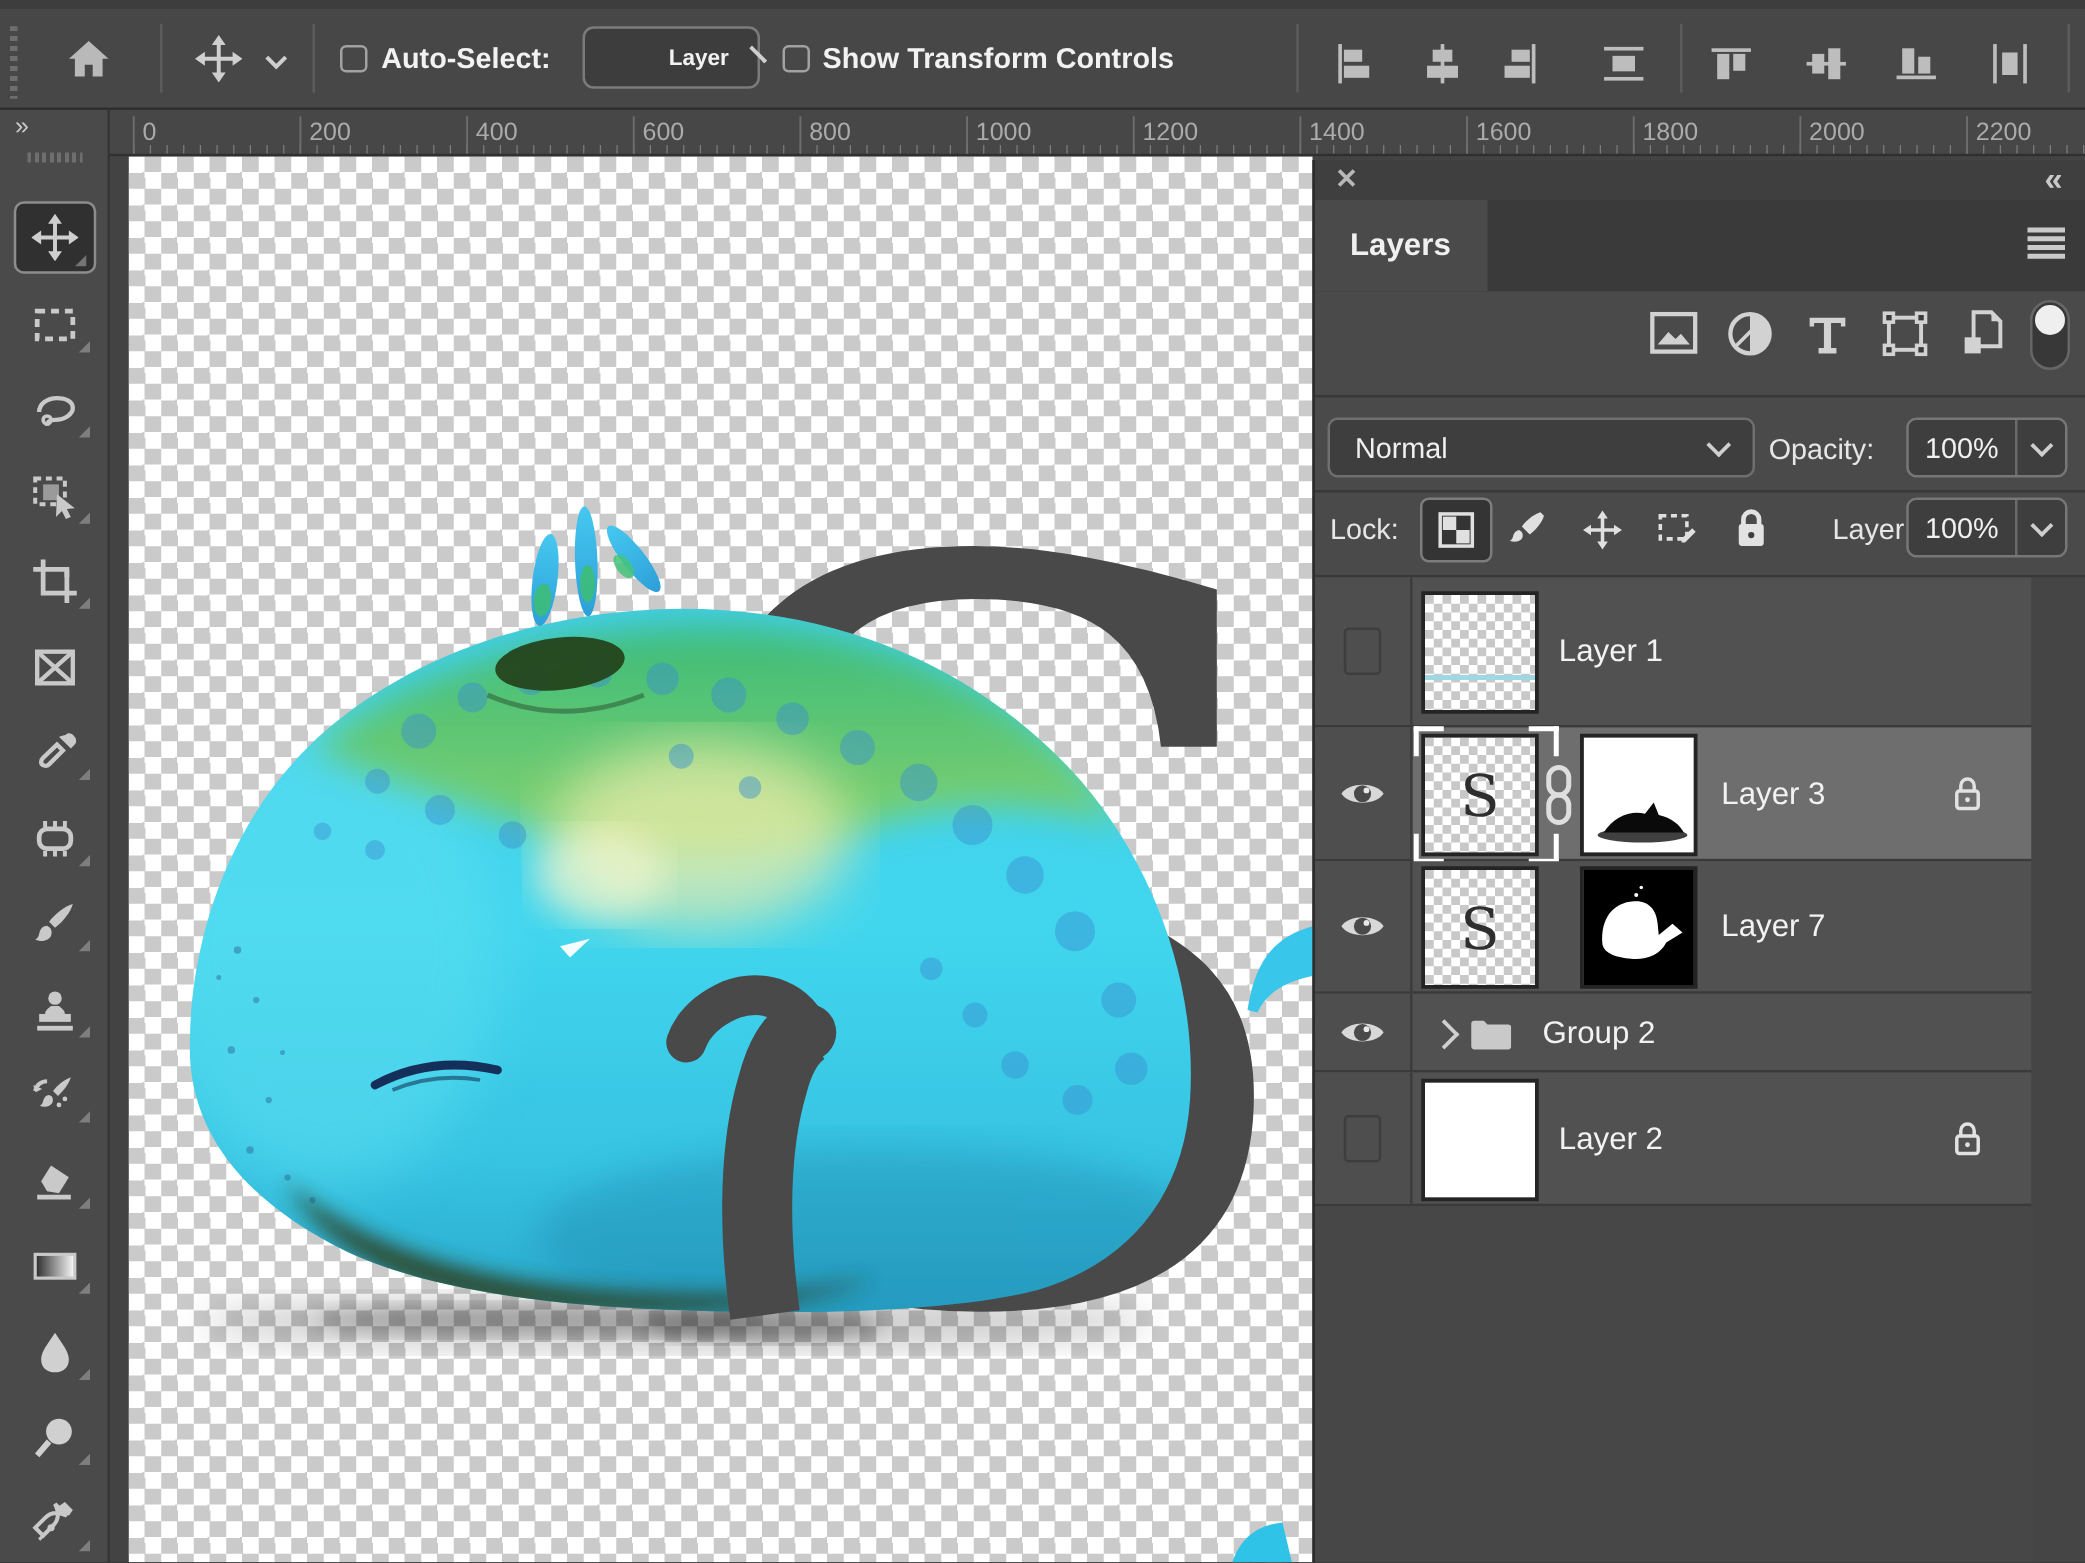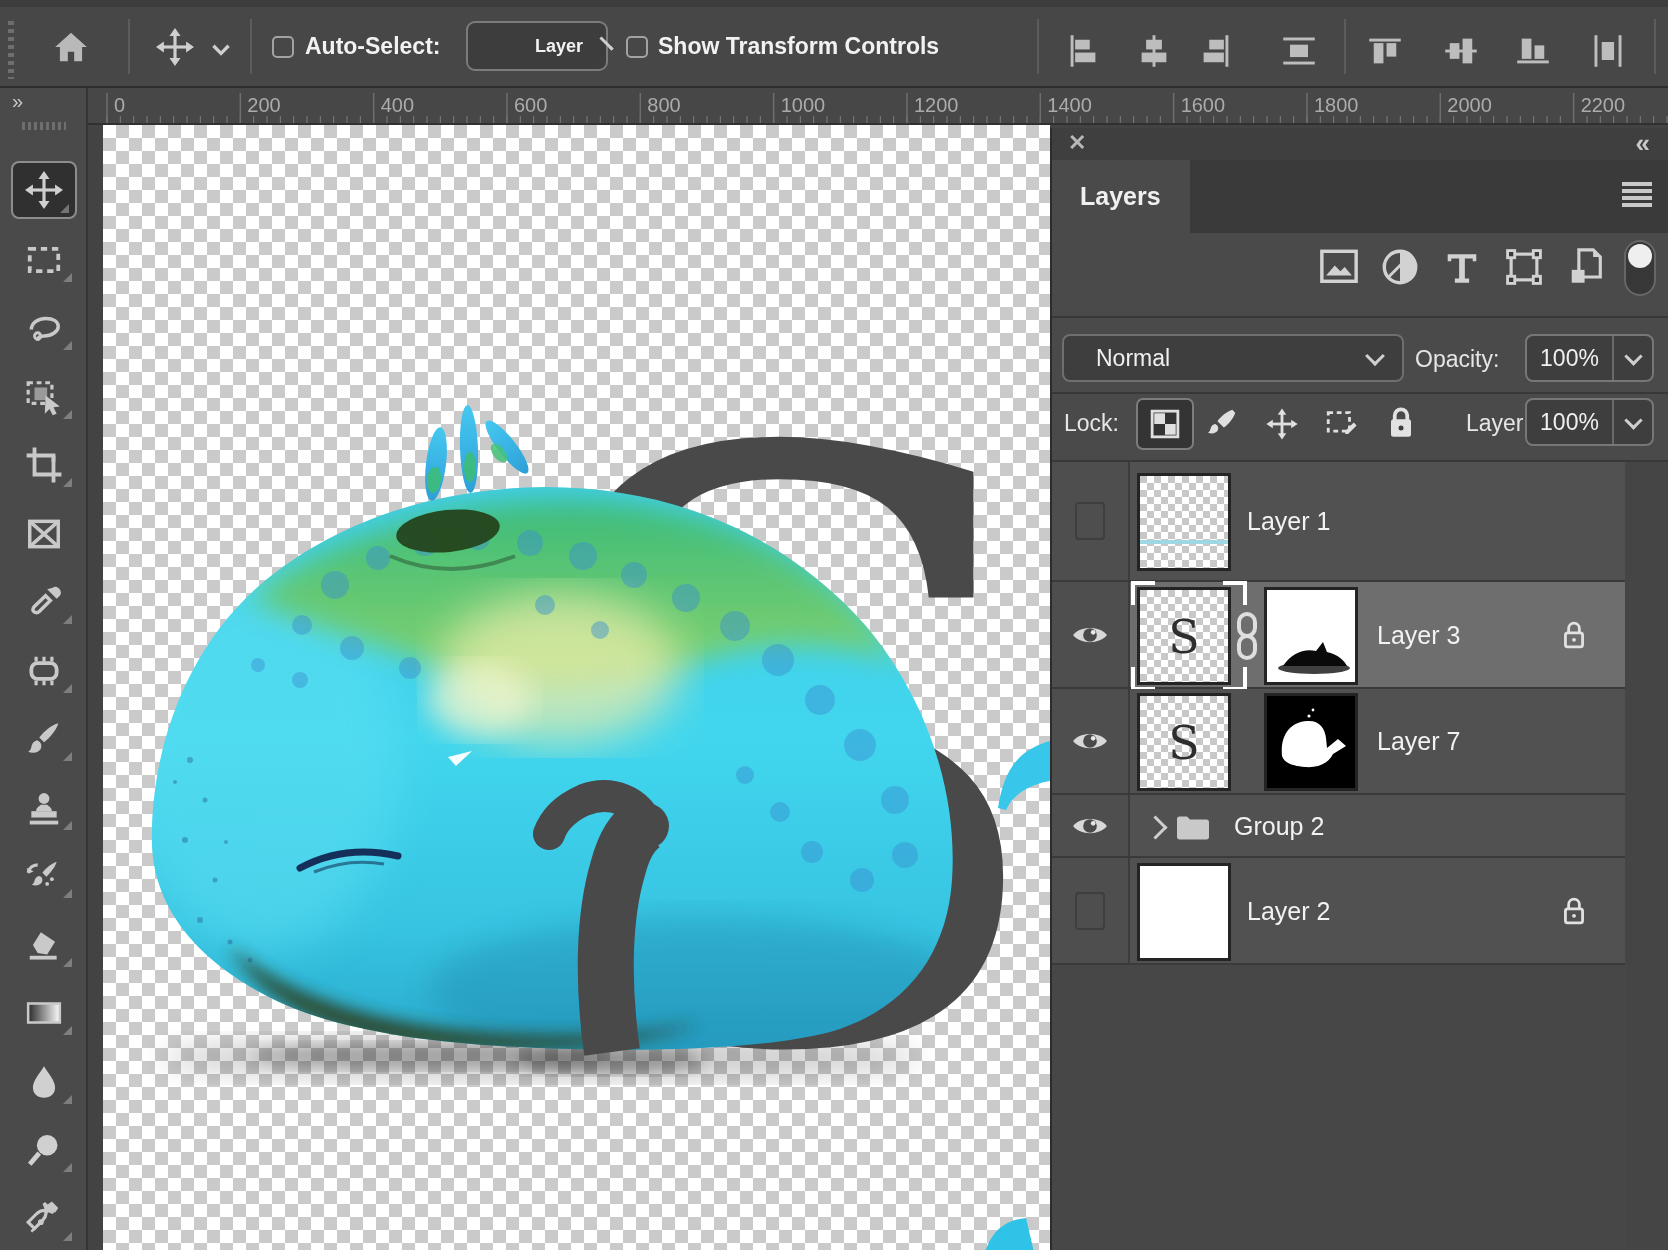--- a/index.html
+++ b/index.html
@@ -790,21 +790,21 @@
     <div class="filter-ic" style="left:514px"><svg>
           <use href="#i-smartf"></use>
         </svg></div>
     <div style="position:absolute;left:572px;top:112px;width:32px;height:56px;background:#383838;border:2px solid #666;border-radius:16px;box-sizing:border-box">
       <div style="position:absolute;left:2px;top:2px;width:24px;height:24px;border-radius:50%;background:#efefef"></div>
     </div>
 
     <div class="hdiv" style="top:188px"></div>
 
     <div class="pbox" style="left:10px;top:206px;width:342px;height:48px">
-      <span style="margin-left:32px">Normal</span>
+      <span style="margin-left:20px">Normal</span>
       <span class="chev" style="margin-left:auto;margin-right:20px;margin-top:-5px;width:11px;height:11px"></span>
     </div>
     <div class="plabel" style="left:363px;top:218px">Opacity:</div>
     <div class="valbox" style="left:473px;top:206px;width:129px;height:48px">
       <span class="vtext">100%</span>
       <span class="vdiv"></span>
       <span class="vchev">
           <span class="chev" style="width:10px;height:10px;margin-top:-4px"></span>
         </span>
     </div>

